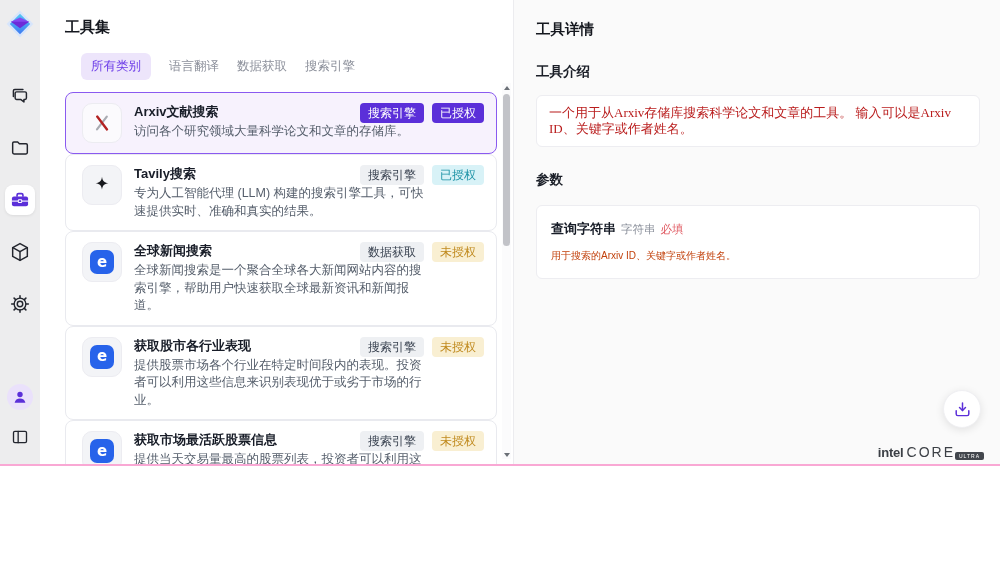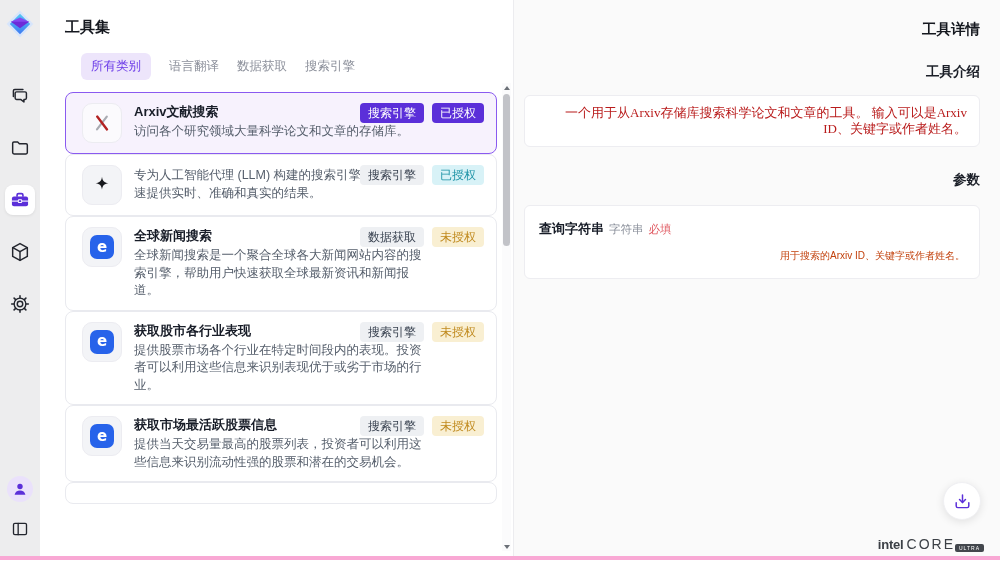--- a/index.html
+++ b/index.html
@@ -12,21 +12,21 @@
     --unauthorized-bg:#f9efd2;
     --unauthorized-text:#c08a1e;
     --required-red:#e05b63;
     --sidebar-bg:#ededee;
     --detail-bg:#fafafa;
     --blue-logo:#2763ea;
   }
   *{margin:0;padding:0;box-sizing:border-box;}
   html,body{width:1000px;height:563px;overflow:hidden;background:#fff;
     font-family:"Liberation Sans","DejaVu Sans",sans-serif;}
-  #app{display:flex;width:1000px;height:560px;border-bottom:4px solid #f9a8d4;}
+  #app{display:flex;width:1000px;height:466px;border-bottom:2px solid #f9a8d4;}
 
   
   .rail{width:40px;height:100%;background:var(--sidebar-bg);flex:none;
     display:flex;flex-direction:column;align-items:center;position:relative;}
   .rail-logo{margin-top:9px;width:30px;height:30px;}
   .rail-nav{margin-top:42px;display:flex;flex-direction:column;gap:22px;align-items:center;}
   .rail-item{width:30px;height:30px;display:flex;align-items:center;justify-content:center;
     border-radius:8px;cursor:pointer;}
   .rail-item.active{background:#fff;box-shadow:0 1px 3px rgba(0,0,0,.08);}
   .rail-bottom{position:absolute;bottom:12px;left:0;width:40px;
@@ -66,21 +66,21 @@
   .scrollbar{position:absolute;top:83px;bottom:5px;right:2px;width:9px;background:#fbfbfc;}
   .scroll-thumb{position:absolute;top:11px;left:1px;width:7px;height:152px;border-radius:4px;background:#c2c3c8;}
   .scroll-arrow{position:absolute;left:0;width:9px;height:9px;display:flex;align-items:center;justify-content:center;}
   .scroll-arrow.up{top:0;}
   .scroll-arrow.down{bottom:0;}
   .tri-up{width:0;height:0;border-left:3.5px solid transparent;border-right:3.5px solid transparent;border-bottom:4.5px solid #6b7077;}
   .tri-down{width:0;height:0;border-left:3.5px solid transparent;border-right:3.5px solid transparent;border-top:4.5px solid #6b7077;}
 
   
   .detail-panel{flex:1;height:100%;background:var(--detail-bg);border-left:1px solid #ececef;
-    position:relative;padding:20px 20px 0 10px;text-align:right;}
+    position:relative;padding:20px 20px 0 22px;}
   .detail-inner{padding-left:0;}
   .detail-title{font-size:14.5px;font-weight:bold;color:#15181f;}
   .section-heading{font-size:13.5px;font-weight:bold;color:#1a1e27;margin-top:24px;}
   .intro-card{margin-top:14px;background:#fff;border:1px solid #ededf1;border-radius:6px;
     padding:9px 12px;font-size:13px;color:#b91c1c;line-height:16px;font-family:Liberation Serif, serif;}
   .param-card{margin-top:16px;background:#fff;border:1px solid #ededf1;border-radius:6px;
     padding:14px 14px;}
   .param-name-row{display:flex;align-items:baseline;gap:5px;}
   .param-name{font-size:13px;font-weight:bold;color:#181d28;}
   .param-type{font-size:11.5px;color:#8a8f9a;}
@@ -202,20 +202,21 @@
     </div>
   </div>
 
   <div class="tool-card">
     <div class="tool-icon">
             <svg width="22" height="22" viewBox="0 0 24 24">
               <path d="M12 3c.6 4.7 2.3 6.4 7 7-4.7.6-6.4 2.3-7 7-.6-4.7-2.3-6.4-7-7 4.7-.6 6.4-2.3 7-7z" fill="#17181d"></path>
             </svg>
           </div>
     <div class="tool-main">
+      <div class="tool-title">Tavily搜索</div>
       <div class="tool-desc">专为人工智能代理 (LLM) 构建的搜索引擎工具，可快速提供实时、准确和真实的结果。</div>
     </div>
     <div class="badges">
       <span class="badge gray">搜索引擎</span>
       <span class="badge teal">已授权</span>
     </div>
   </div>
 
   <div class="tool-card">
     <div class="tool-icon">

